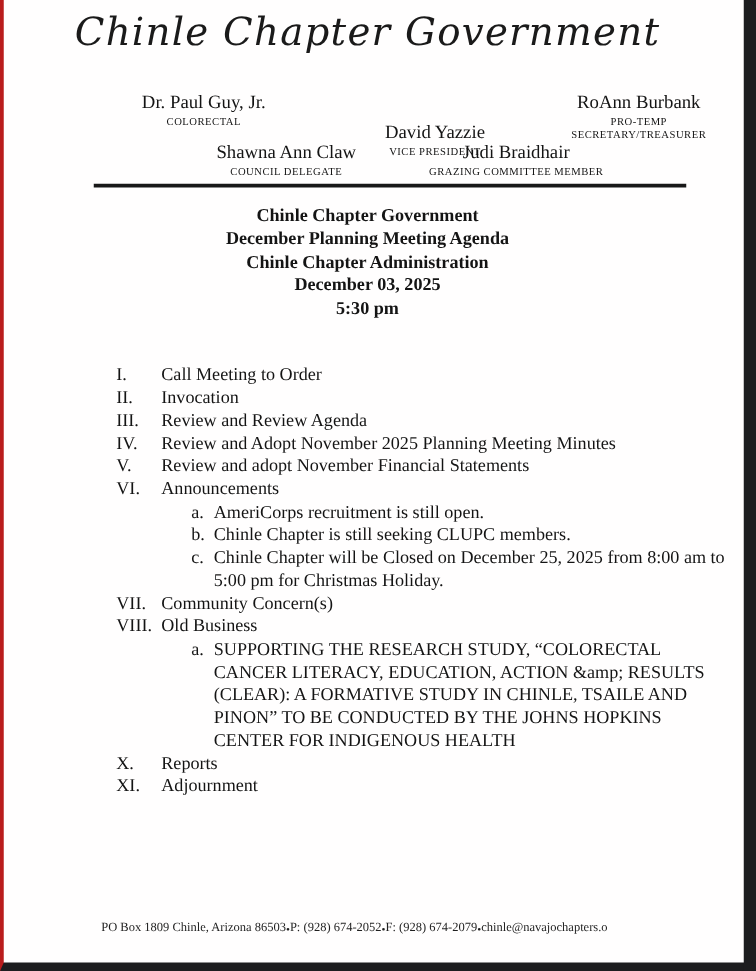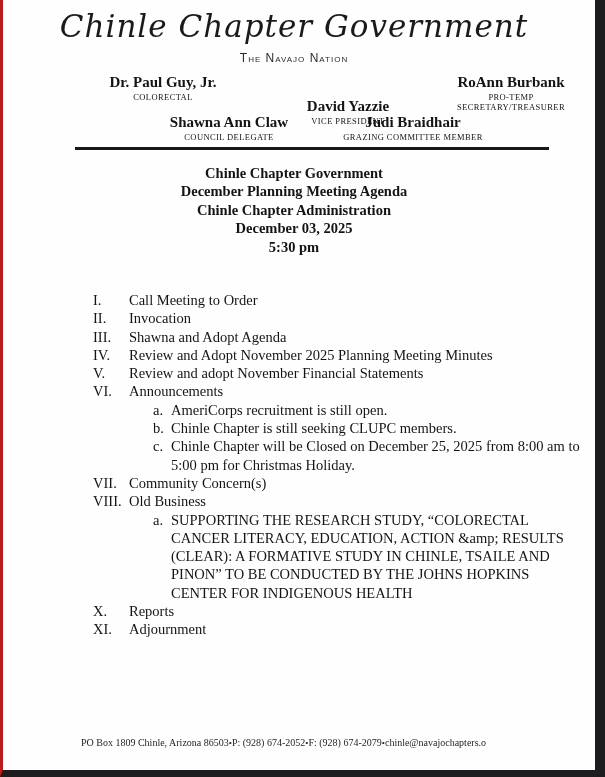--- a/index.html
+++ b/index.html
@@ -28,21 +28,21 @@
   .org-sub{
     position:absolute;top:51px;left:0;right:10px;
     text-align:center;
     font-family:"Liberation Sans", sans-serif;
     font-variant:small-caps;
     font-size:12px;
     letter-spacing:1px;
     color:#2b2b2b;
   }
   .official{position:absolute;text-align:center;width:180px;}
-  .o-name{font-size:15px;font-weight:bold;line-height:17px;}
+  .o-name{font-size:15px;font-weight:normal;line-height:17px;}
   .o-title{font-size:8.5px;letter-spacing:0.4px;line-height:10px;margin-top:1px;}
   .r1{top:74px;}
   .r2{top:114px;}
   .pos-a{left:70px;} .pos-b{left:255px;margin-top:24px;} .pos-c{left:418px;}
   .pos-d{left:136px;} .pos-e{left:320px;}
   .rule{
     position:absolute;top:147px;left:72px;width:474px;height:3px;
     background:#181818;
   }
   
@@ -70,21 +70,20 @@
     font-size:10px;color:#1f1f1f;
   }
   .f-dot{font-size:9px;}
 </style>
 </head>
 <body>
 
 <div class="page">
 
   <div class="org-name">Chinle Chapter Government</div>
-  <div class="org-sub">The Navajo Nation</div>
 
   <div class="official r1 pos-a">
     <div class="o-name">Dr. Paul Guy, Jr.</div>
     <div class="o-title pre">COLORECTAL</div>
   </div>
   <div class="official r1 pos-b">
     <div class="o-name">David Yazzie</div>
     <div class="o-title pre">VICE PRESIDENT</div>
   </div>
   <div class="official r1 pos-c">
@@ -115,21 +114,21 @@
     <div class="a-row">
       <span class="a-num">I.</span>
       <span class="a-text">Call Meeting to Order</span>
     </div>
     <div class="a-row">
       <span class="a-num">II.</span>
       <span class="a-text">Invocation</span>
     </div>
     <div class="a-row">
       <span class="a-num">III.</span>
-      <span class="a-text">Shawna and Adopt Agenda</span>
+      <span class="a-text">Review and Review Agenda</span>
     </div>
     <div class="a-row">
       <span class="a-num">IV.</span>
       <span class="a-text">Review and Adopt November 2025 Planning Meeting Minutes</span>
     </div>
     <div class="a-row">
       <span class="a-num">V.</span>
       <span class="a-text">Review and adopt November Financial Statements</span>
     </div>
     <div class="a-row">

